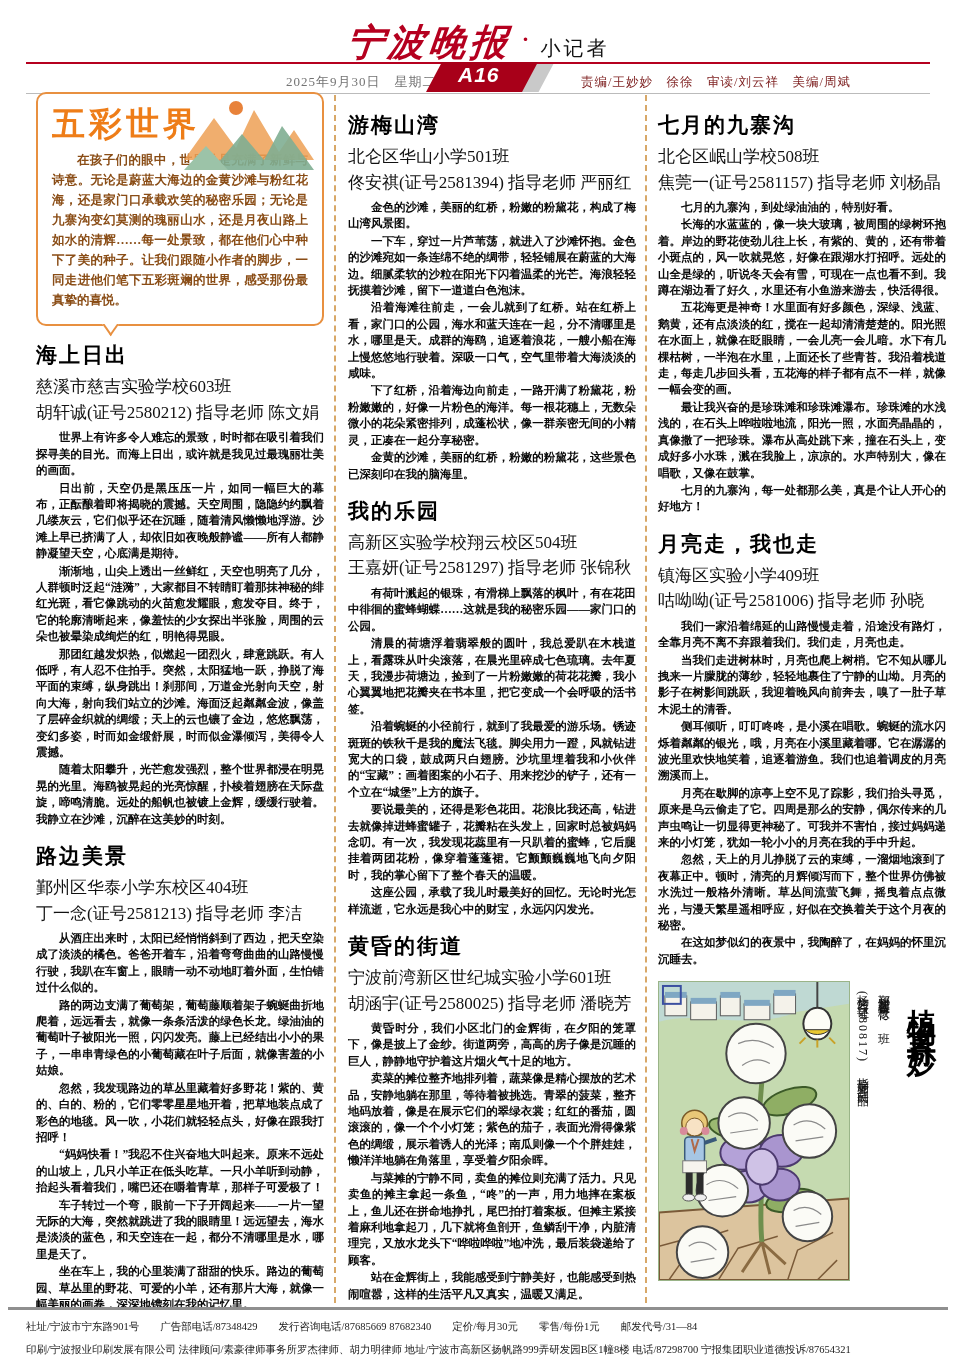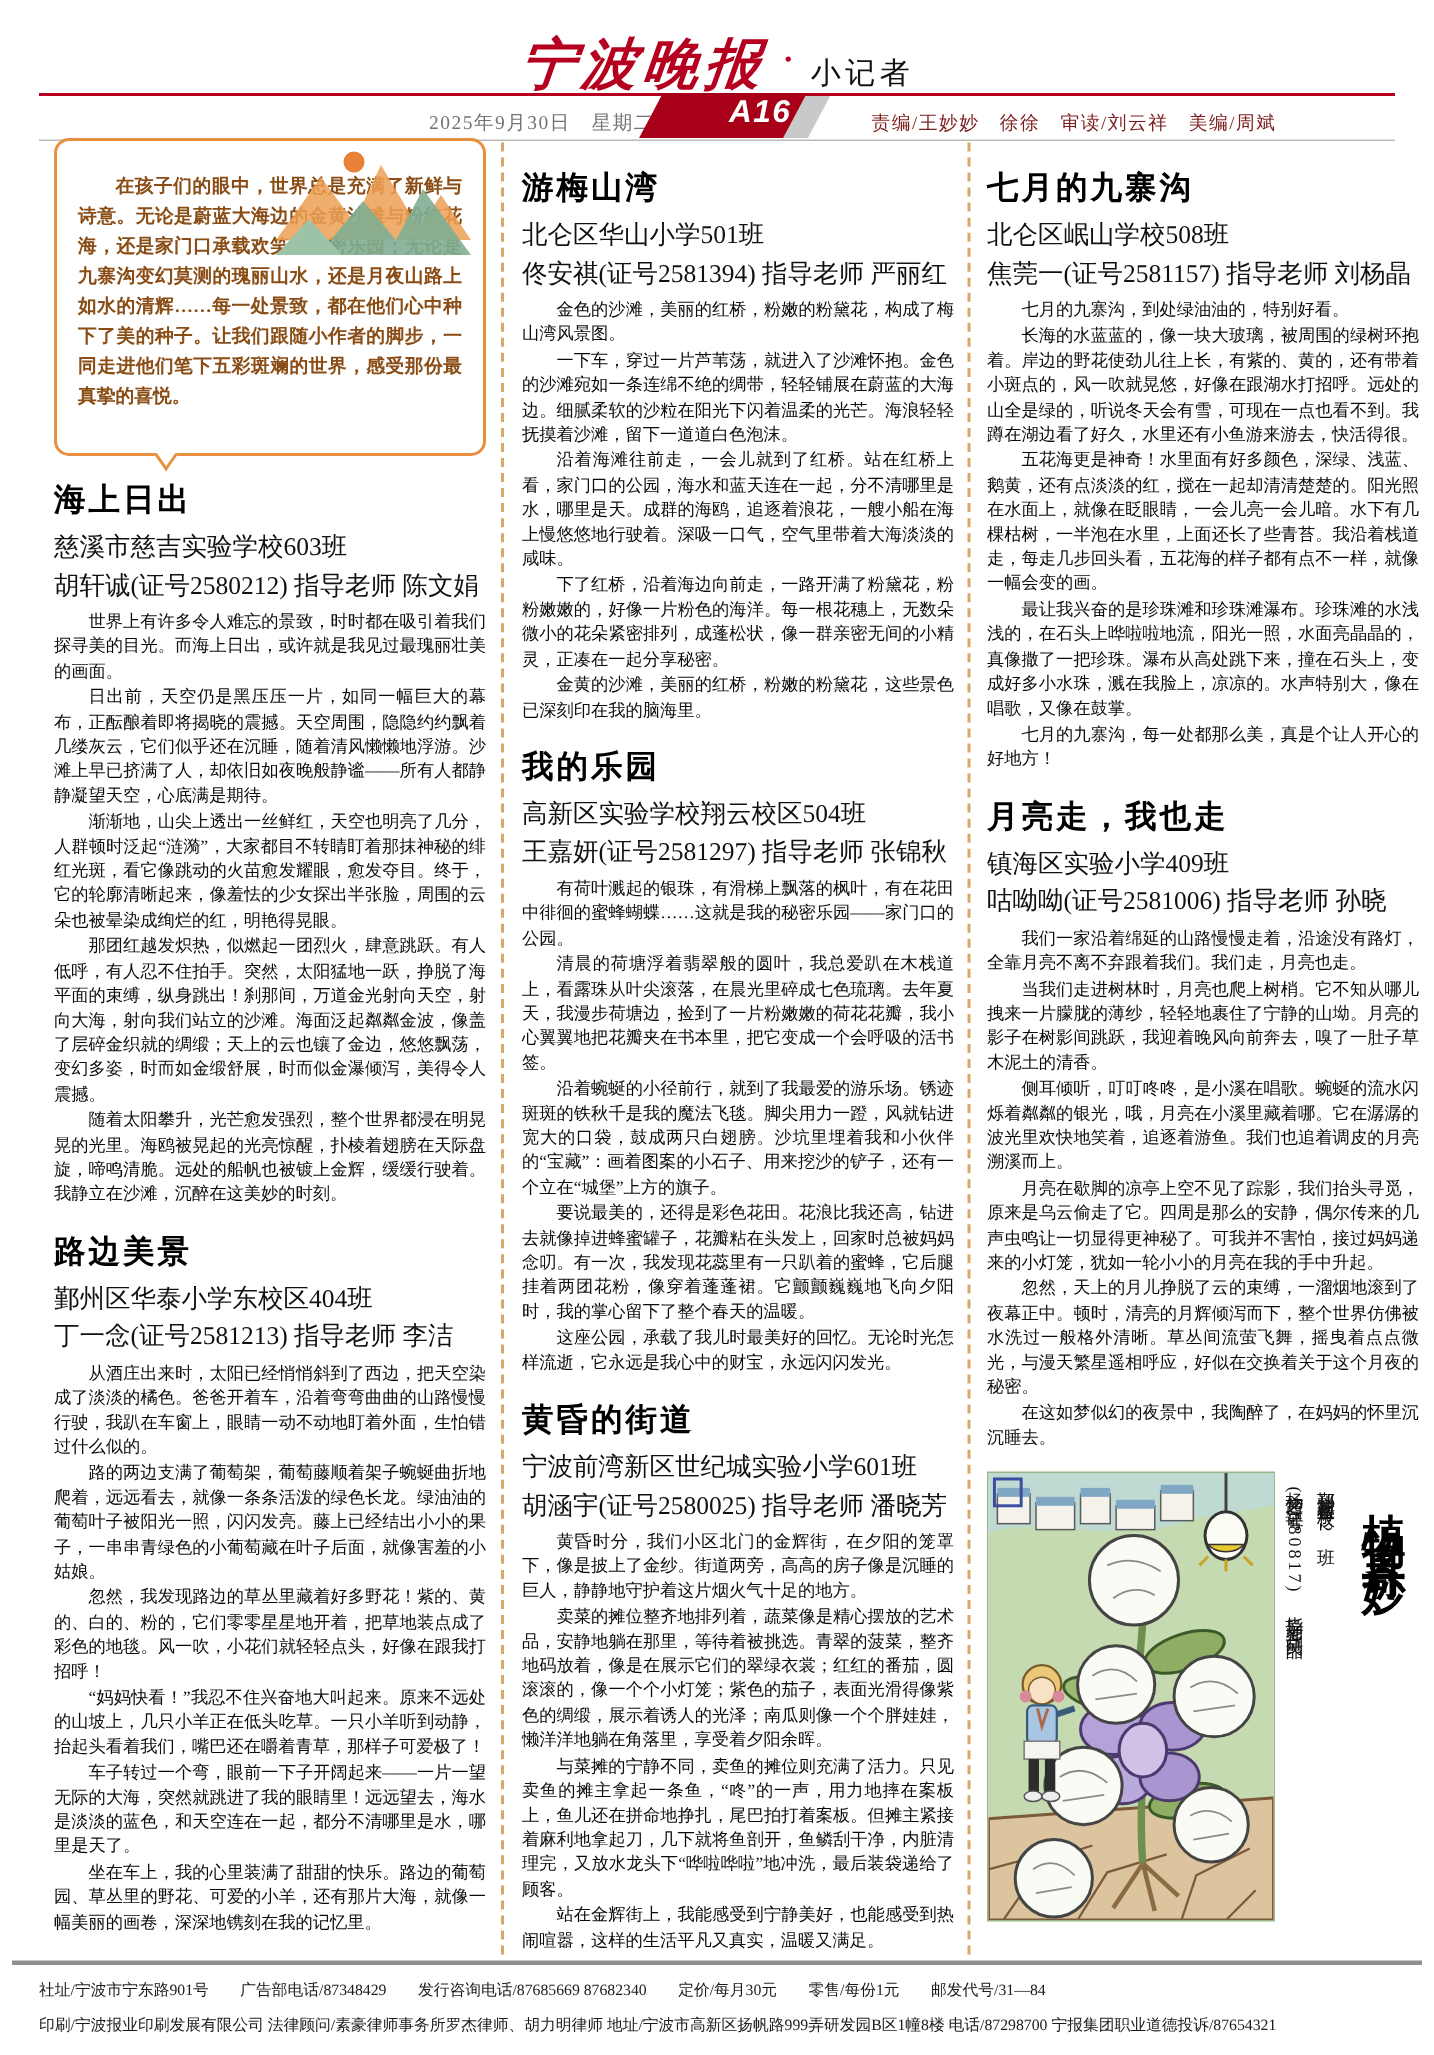--- a/index.html
+++ b/index.html
@@ -16,40 +16,40 @@
     font-size:37px; color:#b5001f; letter-spacing:4px; transform:skewX(-6deg); display:inline-block;
   }
   .masthead .dot { color:#b5001f; font-size:30px; vertical-align:6px; margin:0 6px; }
   .masthead .section-name { font-family:"Liberation Sans", sans-serif; font-size:20px; color:#111; letter-spacing:3px; }
   .red-rule { position:absolute; top:62px; left:26px; right:26px; height:2px; background:#b5001f; }
   .head-row { position:absolute; top:66px; left:26px; right:26px; height:28px; border-bottom:1px solid #bbb; }
   .head-date { position:absolute; left:260px; top:7px; font-size:13px; letter-spacing:1px; color:#737373; }
   .badge-wrap { position:absolute; left:408px; top:-4px; width:120px; height:30px; }
   .badge-shadow { position:absolute; left:26px; top:2px; width:86px; height:28px; background:#c9c9c9; transform:skewX(-28deg); }
   .badge-red { position:absolute; left:0; top:0; width:96px; height:30px; background:#a80019; transform:skewX(-28deg); }
-  .badge-text { position:absolute; left:24px; top:1px; color:#fff; font-family:"Liberation Sans", sans-serif; font-weight:700; font-style:italic; font-size:21px; letter-spacing:1px;margin-left:28px; }
+  .badge-text { position:absolute; left:24px; top:1px; color:#fff; font-family:"Liberation Sans", sans-serif; font-weight:700; font-style:italic; font-size:21px; letter-spacing:1px; }
   .head-credits { position:absolute; left:555px; top:8px; font-size:12.5px; color:#7c1d1d; letter-spacing:1px; }
   
   .col { position:absolute; width:288px; }
   .col1 { left:36px;  top:92px; }
   .col2 { left:348px; top:96px; }
   .col3 { left:658px; top:96px; }
   .sep { position:absolute; top:95px; height:1208px; border-left:2px dashed #d8a868; width:0; }
   .sep1 { left:334px; } .sep2 { left:645px; }
   
   .intro-box { position:relative; border:2px solid #e89040; border-radius:10px; padding:12px 14px 14px; min-height:212px; }
   .intro-title { font-family:"Liberation Sans", sans-serif; font-size:33px; font-weight:800; color:#ee7d18; letter-spacing:4px; line-height:1.1; }
   .intro-art { position:absolute; top:6px; right:8px; }
   .intro-text { margin-top:8px; font-size:12.5px; line-height:20px; color:#8a4d16; font-weight:600; text-indent:2em; text-align:justify; }
   .intro-tail { position:absolute; left:62px; bottom:-16px; width:22px; height:16px; overflow:hidden; }
   .intro-tail:before { content:""; position:absolute; left:2px; top:-12px; width:16px; height:16px; background:#fff; border-right:2px solid #e89040; border-bottom:2px solid #e89040; transform:rotate(55deg) skewX(20deg); }
   
   .article h2 { font-family:"Liberation Sans", sans-serif; font-size:21px; font-weight:700; letter-spacing:2px; color:#000; margin:15px 0 5px; }
   .byline { font-size:17px; line-height:1.5; color:#111; }
-  .article p { font-size:11.5px; line-height:16.4px; text-align:justify; text-indent:2em; margin-top:1px; }
+  .article p { font-size:11.5px; line-height:16.4px; text-align:justify; text-indent:2em; margin-top:1px;font-weight:bold; }
   .body-block { margin-top:4px; }
   
   .plant-box { display:flex; margin-top:14px; height:302px; }
   .plant-illu { flex:0 0 192px; border:1px solid #9ab488; }
   .plant-text { flex:1; writing-mode:vertical-rl; padding:4px 4px 0 0; }
   .plant-title { font-family:"Liberation Sans", sans-serif; font-size:29px; font-weight:800; letter-spacing:10px; color:#000; margin-left:10px; }
   .plant-by { font-size:12px; letter-spacing:2px; color:#111; margin-left:4px; }
   
   .foot-rule { position:absolute; left:8px; right:8px; top:1307px; height:3px; background:#8f8f8f; }
   .footer-line { position:absolute; left:26px; right:10px; font-size:10.5px; color:#1a1a1a; white-space:nowrap; }
@@ -80,20 +80,21 @@
   <div class="sep sep2"></div>
 
   <div class="col col1">
     <div class="intro-box">
       <svg class="intro-art" width="130" height="74" viewBox="0 0 130 74">
         <circle cx="52" cy="8" r="7" fill="#e8823a"></circle>
         <path d="M0 60 L30 18 L52 48 L70 10 L95 52 L110 30 L130 60 Z" fill="#eda055" opacity="0.85"></path>
         <path d="M30 68 L58 34 L80 60 L98 26 L130 70 L30 70 Z" fill="#7fae92" opacity="0.9"></path>
         <path d="M0 70 L22 46 L44 70 Z" fill="#9cc3a8"></path>
       </svg>
+      <div class="intro-title">五彩世界</div>
       <div class="intro-text">在孩子们的眼中，世界总是充满了新鲜与诗意。无论是蔚蓝大海边的金黄沙滩与粉红花海，还是家门口承载欢笑的秘密乐园；无论是九寨沟变幻莫测的瑰丽山水，还是月夜山路上如水的清辉……每一处景致，都在他们心中种下了美的种子。让我们跟随小作者的脚步，一同走进他们笔下五彩斑斓的世界，感受那份最真挚的喜悦。</div>
       <div class="intro-tail"></div>
     </div>
 
     <div class="article">
       <h2>海上日出</h2>
       <div class="byline">慈溪市慈吉实验学校603班</div>
       <div class="byline">胡轩诚(证号2580212) 指导老师 陈文娟</div>
       <div class="body-block">
         <p>世界上有许多令人难忘的景致，时时都在吸引着我们探寻美的目光。而海上日出，或许就是我见过最瑰丽壮美的画面。</p>

